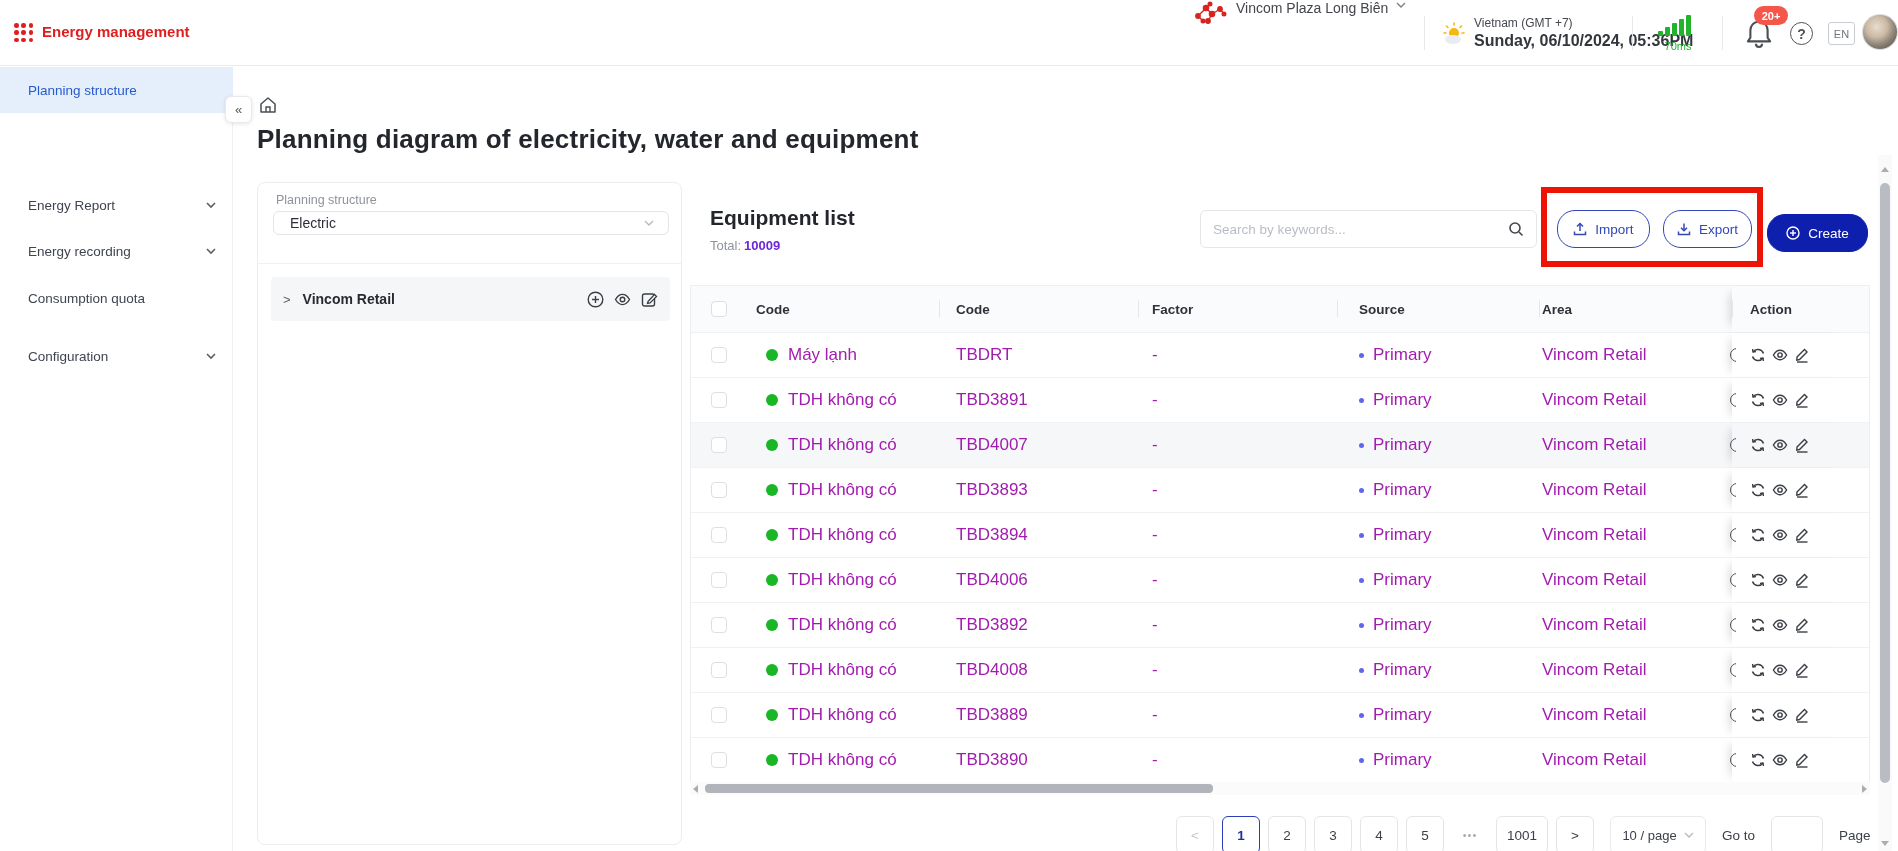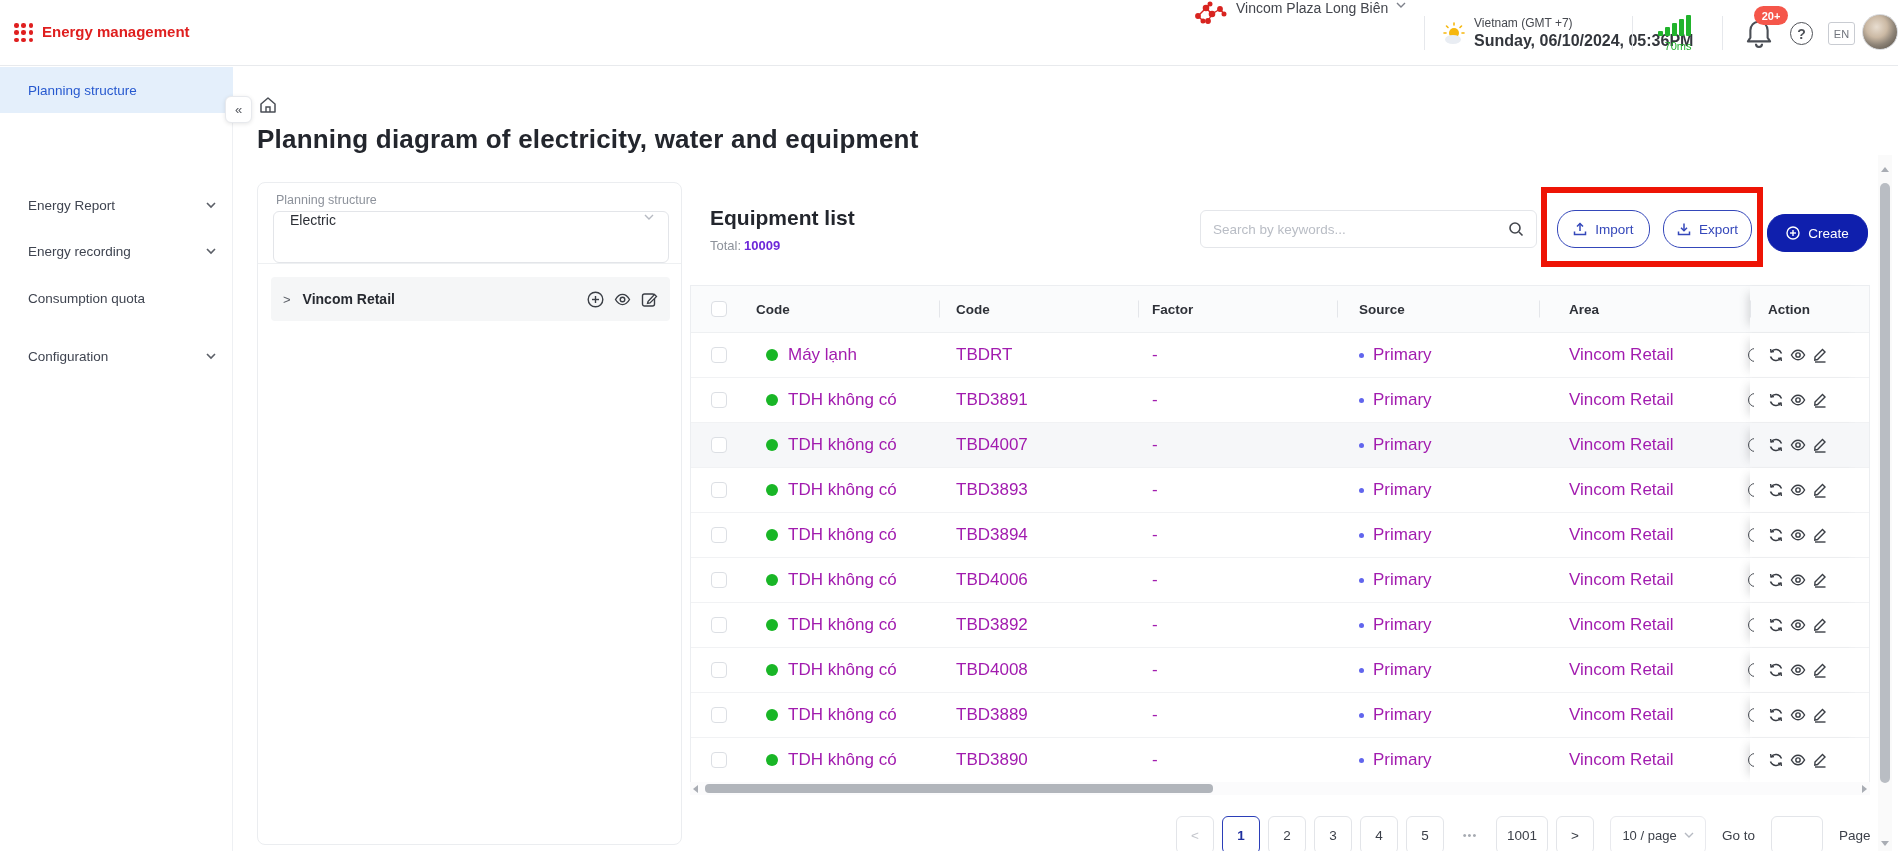--- a/index.html
+++ b/index.html
@@ -37,21 +37,21 @@
   .side-item svg { width:12px; height:12px; flex:none; }
   .collapse-btn { left:225px; top:96px; width:27px; height:27px; background:#fff; border:1px solid #e7e9ed; border-radius:6px; box-shadow:0 1px 4px rgba(0,0,0,0.10); display:flex; align-items:center; justify-content:center; font-size:13px; color:#55585f; z-index:15; cursor:pointer; }
 
   
   .home-ic { left:258px; top:95px; width:20px; height:20px; cursor:pointer; }
   .page-title { left:257px; top:124px; font-size:26px; font-weight:700; color:#23262d; letter-spacing:0.2px; }
 
   
   .plan-card { left:257px; top:182px; width:425px; height:663px; border:1px solid #ebedf0; border-radius:8px; background:#fff; }
   .plan-label { left:18px; top:10px; font-size:12.5px; color:#8d929b; position:absolute; }
-  .plan-select { position:absolute; left:15px; top:28px; width:396px; height:52px; border:1px solid #e3e5e9; border-radius:6px; display:flex; align-items:flex-start; padding:0 14px 0 16px; cursor:pointer; }
+  .plan-select { position:absolute; left:15px; top:28px; width:396px; height:24px; border:1px solid #e3e5e9; border-radius:6px; display:flex; align-items:center; padding:0 14px 0 16px; cursor:pointer; }
   .plan-select .val { flex:1; font-size:14px; color:#2c2f36; }
   .plan-divider { position:absolute; left:0; top:80px; width:100%; border-top:1px solid #eef0f2; }
   .tree-row { position:absolute; left:13px; top:94px; width:399px; height:44px; background:#f5f6f7; border-radius:4px; display:flex; align-items:center; padding:0 12px 0 12px; }
   .tree-caret { font-size:13px; color:#5a5e66; margin-right:12px; cursor:pointer; }
   .tree-name { flex:1; font-size:14px; font-weight:700; color:#272a31; }
   .tree-actions { display:flex; gap:10px; align-items:center; }
   .tree-actions svg { width:17px; height:17px; cursor:pointer; }
 
   
   .eq-title { left:710px; top:206px; font-size:21px; font-weight:700; color:#23262d; }
@@ -72,21 +72,21 @@
   
   .table { left:690px; top:285px; width:1180px; border:1px solid #eceef1; border-bottom:0; background:#fff; }
   .trow { display:flex; align-items:center; height:45px; border-bottom:1px solid #f1f2f4; background:#fff; }
   .trow.hl { background:#f6f7f9; }
   .thead { height:47px; background:#fafbfc; border-bottom:1px solid #eef0f2; font-weight:700; font-size:13.5px; color:#2e3138; }
   .c-check { width:55px; flex:none; display:flex; justify-content:center; }
   .c-name { width:193px; flex:none; padding-left:20px; display:flex; align-items:center; gap:10px; position:relative; }
   .c-code { width:199px; flex:none; padding-left:17px; position:relative; }
   .c-factor { width:199px; flex:none; padding-left:14px; position:relative; }
   .c-source { width:202px; flex:none; padding-left:22px; display:flex; align-items:center; gap:9px; position:relative; }
-  .c-area { width:211px; flex:none; padding-left:30px; position:relative; }
+  .c-area { width:193px; flex:none; padding-left:3px; position:relative; }
   .c-action { width:119px; flex:none; align-self:stretch; display:flex; align-items:center; padding-left:6px; gap:6px; background:inherit; box-shadow:-9px 0 10px -7px rgba(60,64,70,0.20); position:relative; }
   .thead .c-name { padding-left:10px; }
   .tick::before { content:""; position:absolute; left:0; top:50%; transform:translateY(-50%); width:1px; height:17px; background:#e4e6ea; }
   .cell-text { font-size:17px; color:#a21caf; }
   .name-dot { width:12px; height:12px; border-radius:50%; background:#19b626; flex:none; }
   .src-dot { width:5px; height:5px; border-radius:50%; background:#6165ed; flex:none; }
   .checkbox { width:16px; height:16px; border:1px solid #dcdfe4; border-radius:4px; background:#fff; cursor:pointer; }
   .act-ic { width:16px; height:16px; cursor:pointer; flex:none; }
   .clip-ic { width:14px; height:14px; border:1.6px solid #4a4e55; border-radius:50%; clip-path:inset(0 58% 0 0); margin-left:-8px; flex:none; }
 

